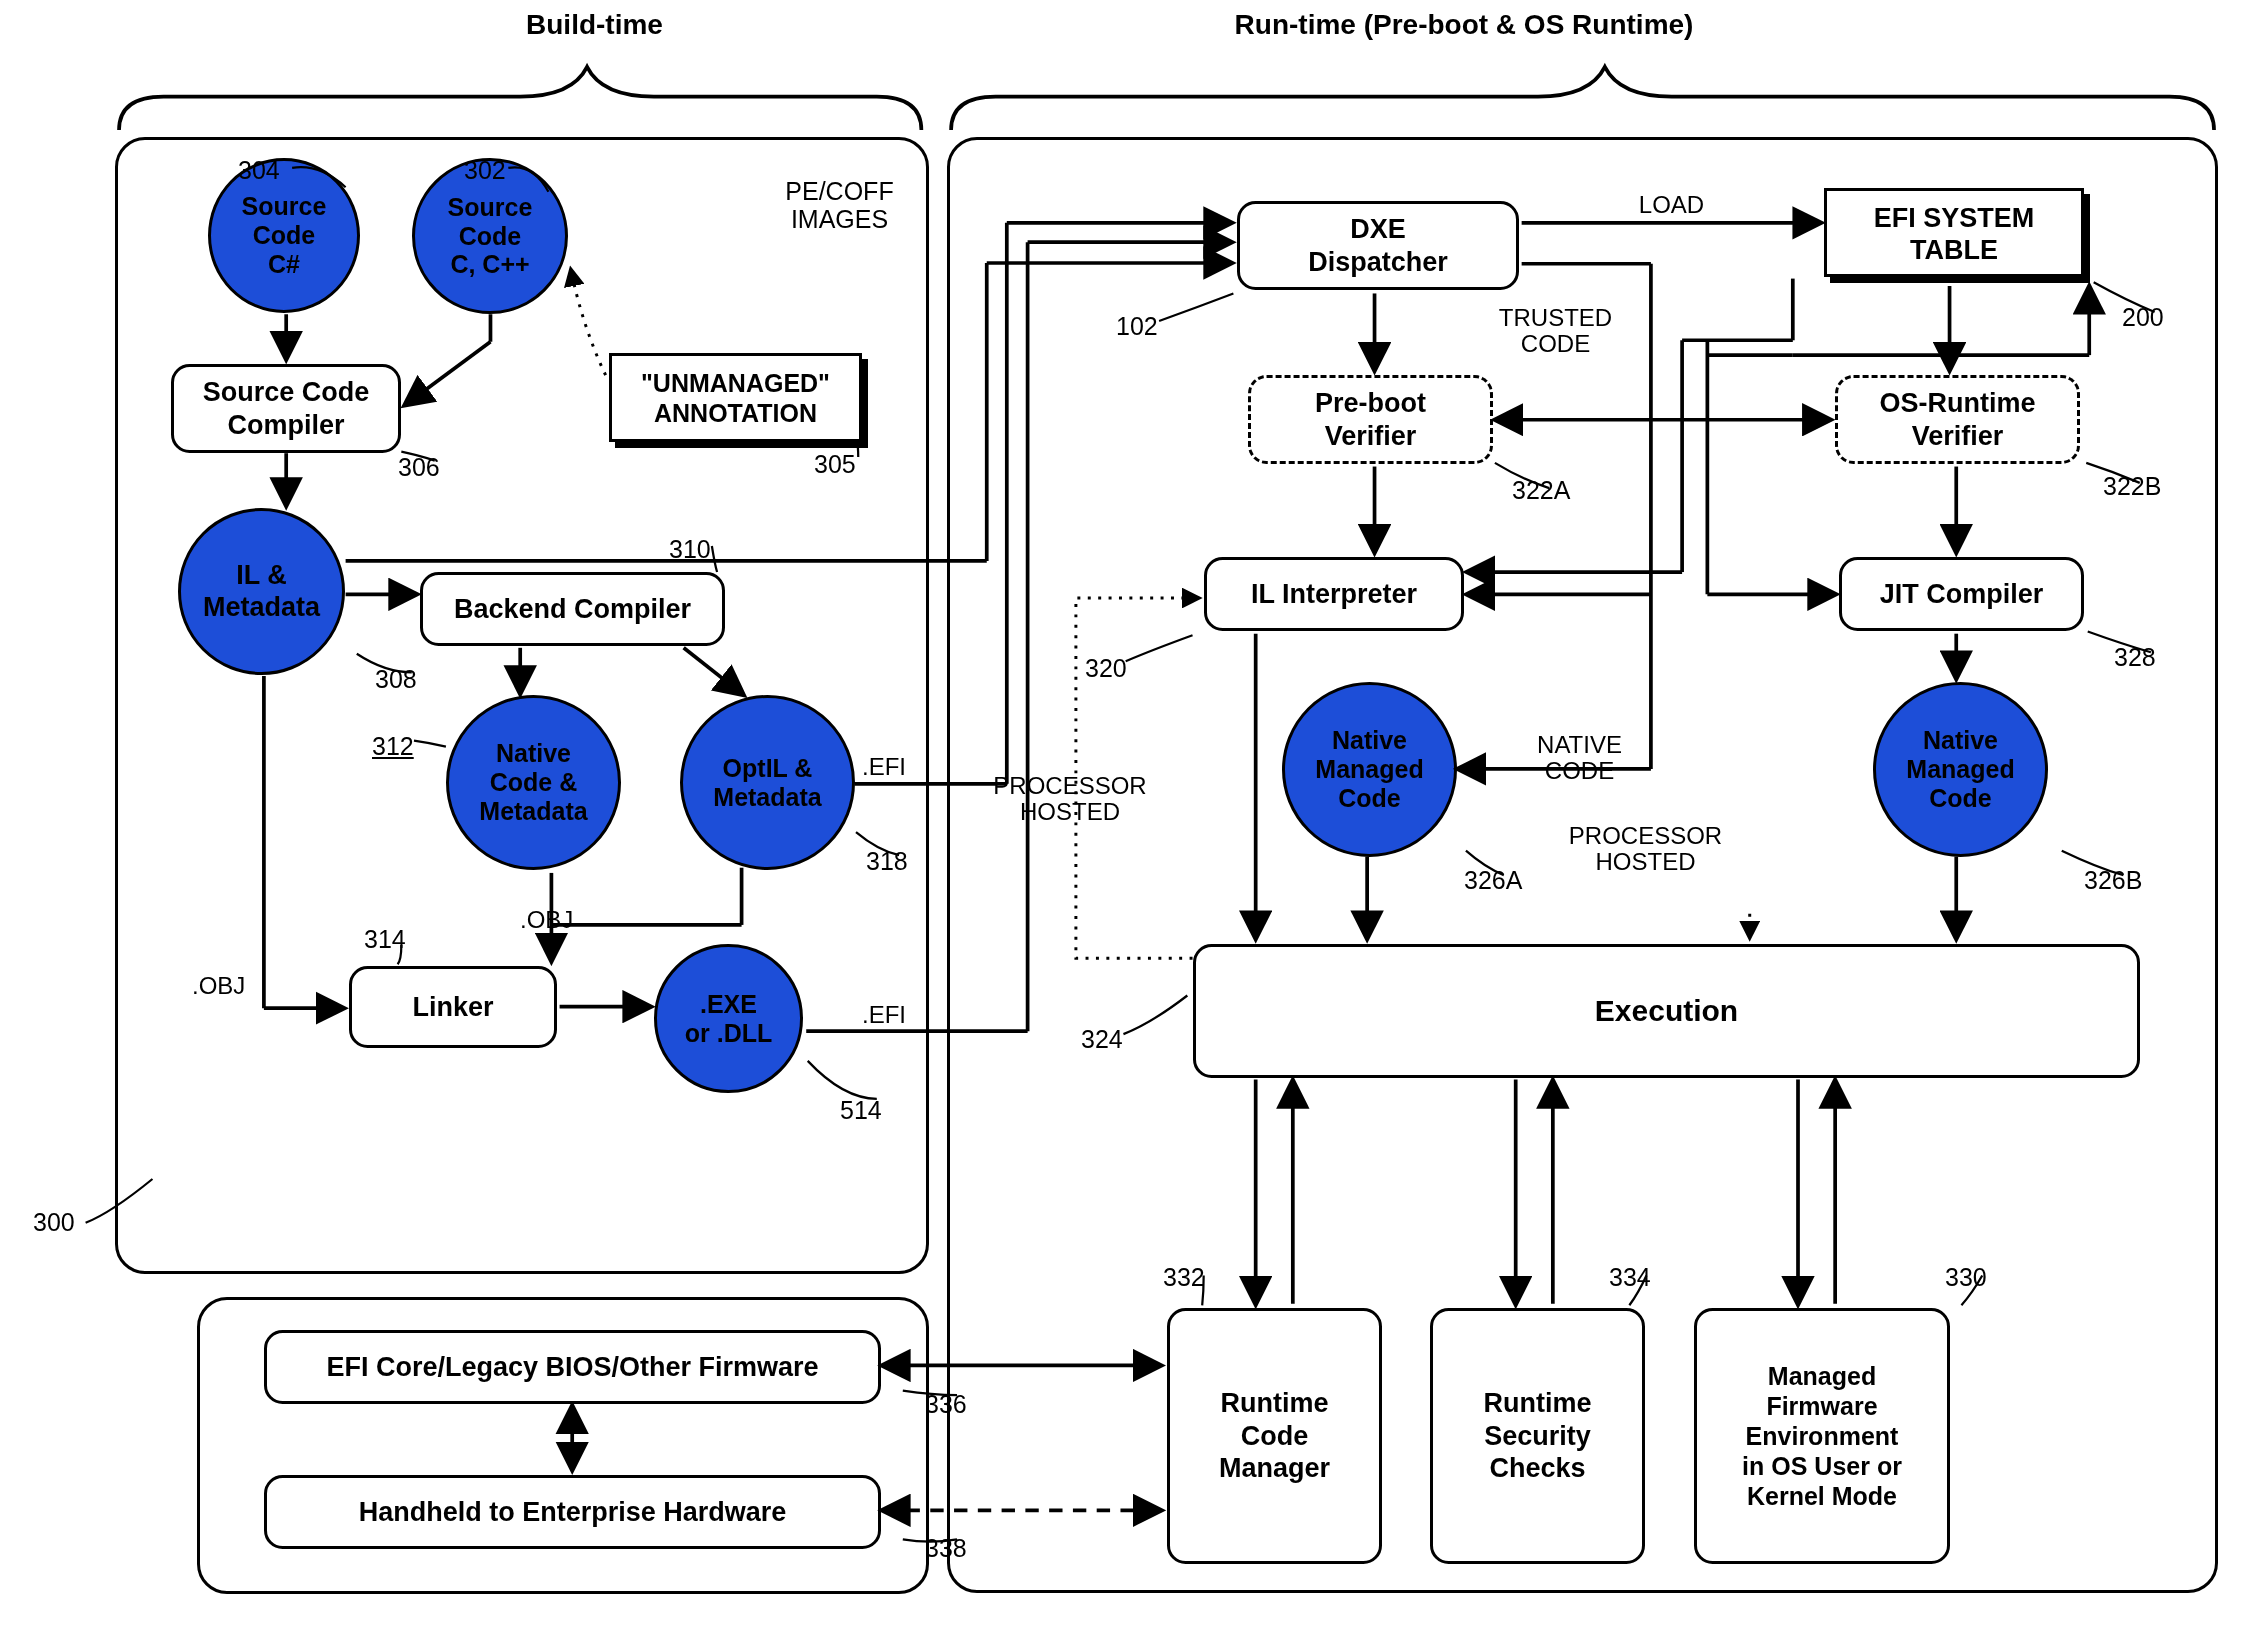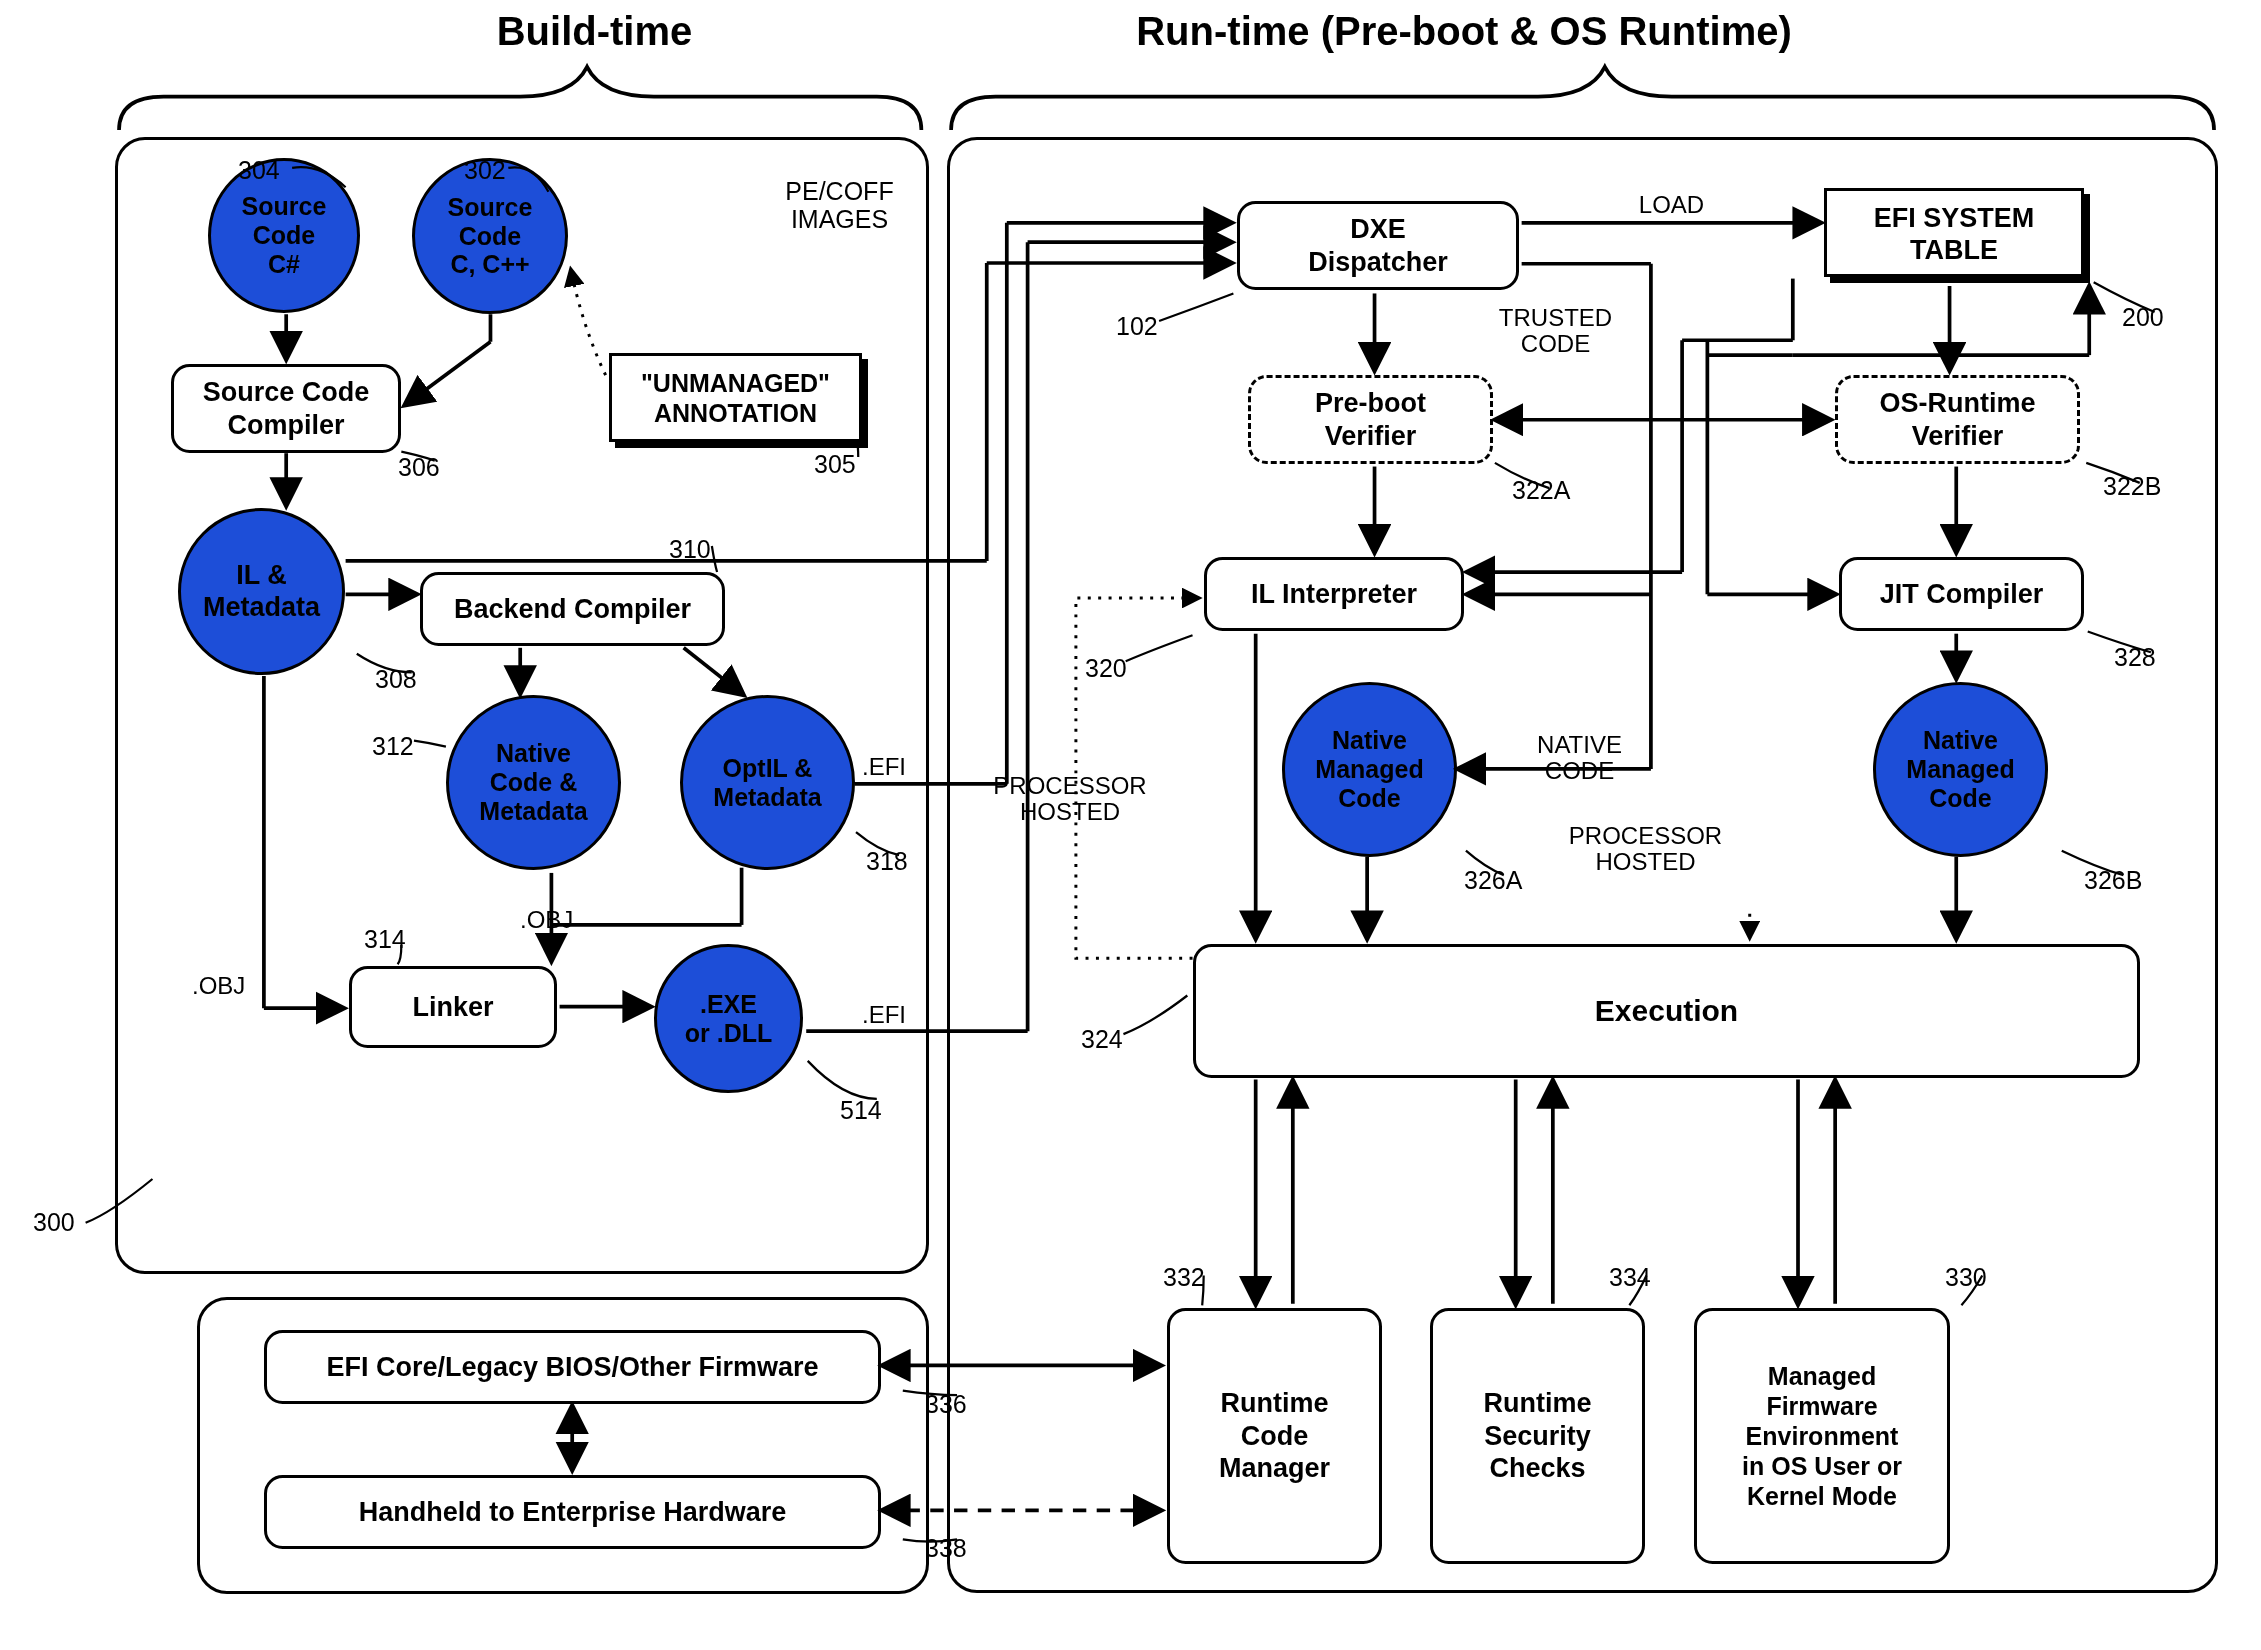--- a/index.html
+++ b/index.html
@@ -6,21 +6,21 @@
   body {
     font-family: Arial, Helvetica, sans-serif;
     background: #fff;
     width: 2261px;
     height: 1650px;
     position: relative;
   }
   .title {
     position: absolute;
     font-weight: bold;
-    font-size: 40px;
+    font-size: 28px;
     text-align: center;
   }
   .panel {
     position: absolute;
     border: 3.7px solid #000;
     border-radius: 30px;
   }
   .box {
     position: absolute;
     border: 3.7px solid #000;
@@ -238,21 +238,21 @@
 <div class="label" style="left:520px; top:907px;">.OBJ</div>
 <div class="label" style="left:862px; top:754px;">.EFI</div>
 <div class="label" style="left:862px; top:1002px;">.EFI</div>
 
 <div class="refnum" style="left:238px; top:156px;">304</div>
 <div class="refnum" style="left:464px; top:156px;">302</div>
 <div class="refnum" style="left:814px; top:450px;">305</div>
 <div class="refnum" style="left:398px; top:453px;">306</div>
 <div class="refnum" style="left:375px; top:665px;">308</div>
 <div class="refnum" style="left:669px; top:535px;">310</div>
-<div class="refnum" style="left:372px; top:732px;">312</div>
+<div class="refnum" style="left:372px; top:732px;text-decoration:underline;">312</div>
 <div class="refnum" style="left:364px; top:925px;">314</div>
 <div class="refnum" style="left:840px; top:1096px;">514</div>
 <div class="refnum" style="left:866px; top:847px;">318</div>
 <div class="refnum" style="left:925px; top:1390px;">336</div>
 <div class="refnum" style="left:925px; top:1534px;">338</div>
 <div class="refnum" style="left:33px; top:1208px;">300</div>
 
 <div class="refnum" style="left:1116px; top:312px;">102</div>
 <div class="refnum" style="left:2122px; top:303px;">200</div>
 <div class="refnum" style="left:1512px; top:476px;">322A</div>

